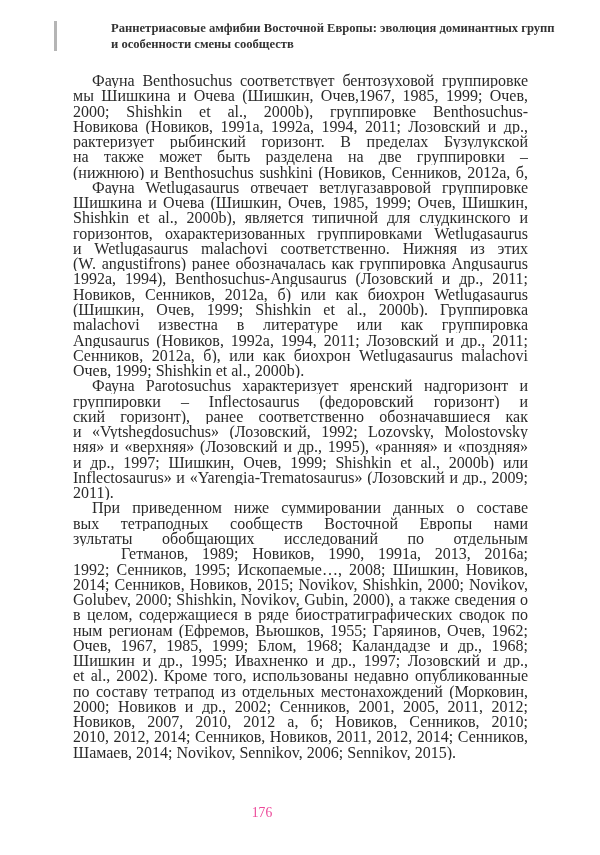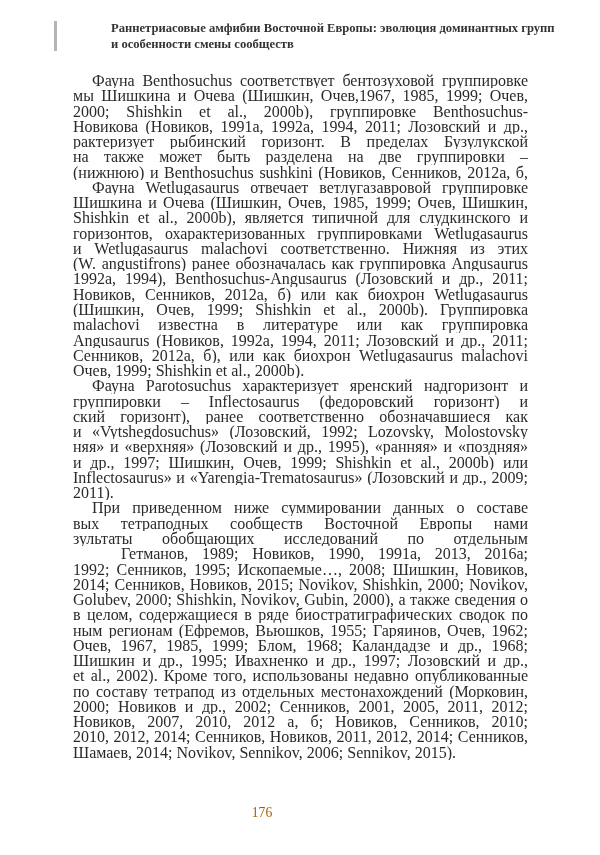--- a/index.html
+++ b/index.html
@@ -6,21 +6,21 @@
   body { width: 600px; height: 855px; position: relative; overflow: hidden; color: #222222; }
   .header { position: absolute; left: 54px; top: 21px; width: 480px; }
   .header-bar { position: absolute; left: 0; top: 0; width: 3px; height: 30px; background: #b5b5b5; }
   .header-title { position: absolute; left: 19px; top: 0; width: 460px; font-family: "Liberation Serif", serif; font-weight: bold; font-size: 12.6px; line-height: 15.5px; color: #333333; margin-left: 38px; }
   .header-title div { white-space: nowrap; }
   .body-text { position: absolute; left: 73px; top: 73px; width: 455px; font-family: "Liberation Serif", serif; font-size: 16px; line-height: 15.27px; color: #2a2a2a; }
   .para { margin: 0; }
   .line { display: block; text-align: justify; text-align-last: justify; white-space: nowrap; height: 15.27px; overflow: visible; }
   .line.first { text-indent: 19px; }
   .line.last { text-align-last: left; }
-  .page-number { position: absolute; left: 0; top: 805px; width: 524px; text-align: center; font-family: "Liberation Serif", serif; font-size: 13.6px; color: #a16207; }
+  .page-number { position: absolute; left: 0; top: 805px; width: 524px; text-align: center; font-family: "Liberation Serif", serif; font-size: 13.6px; color: #ec4899; }
 </style>
 </head>
 <body>
 
 <div class="header">
   <div class="header-bar"></div>
   <div class="header-title">
     <div>Раннетриасовые амфибии Восточной Европы: эволюция доминантных групп</div>
     <div>и особенности смены сообществ</div>
   </div>

